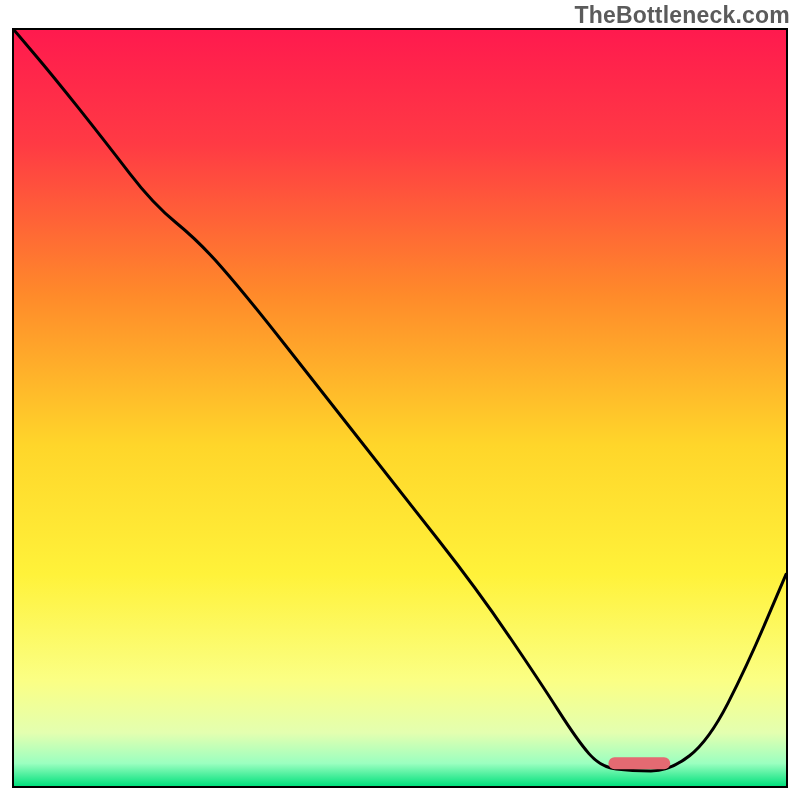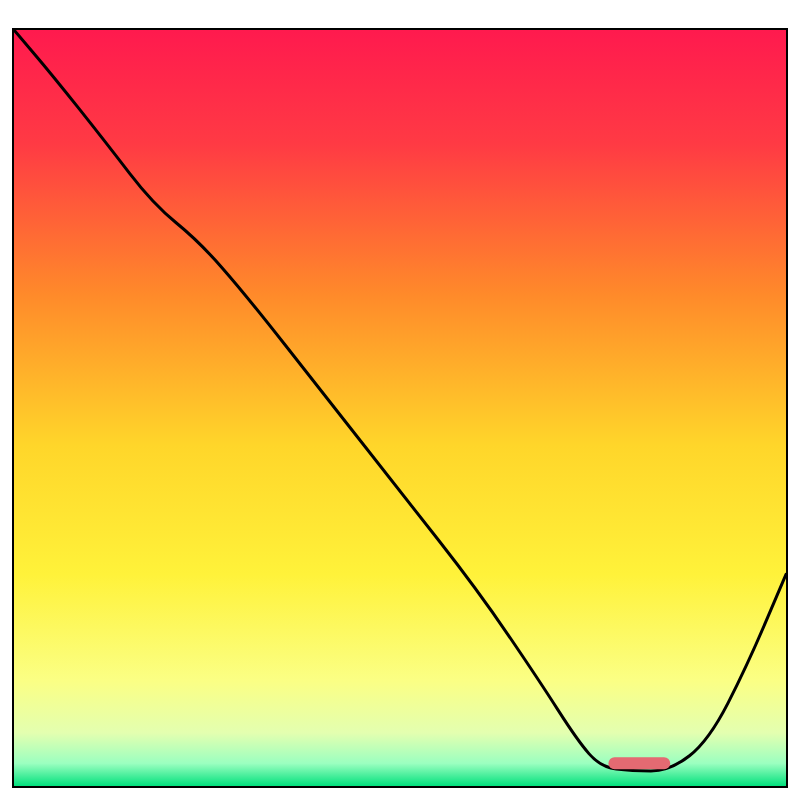--- a/index.html
+++ b/index.html
@@ -47,20 +47,21 @@
     top: 0;
     width: 772px;
     height: 756px;
   }
 </style>
 </head>
 <body>
 
 <div class="frame">
 
+  <div class="attribution">TheBottleneck.com</div>
 
   <div class="plot-border">
     <div class="plot-area">
 
       <svg class="bg" viewBox="0 0 772 756" preserveAspectRatio="none">
         <defs>
           <linearGradient id="grad" x1="0" y1="0" x2="0" y2="1">
               <stop offset="0%" stop-color="#ff1a4e"></stop>
               <stop offset="15%" stop-color="#ff3a44"></stop>
               <stop offset="35%" stop-color="#ff8a2a"></stop>

